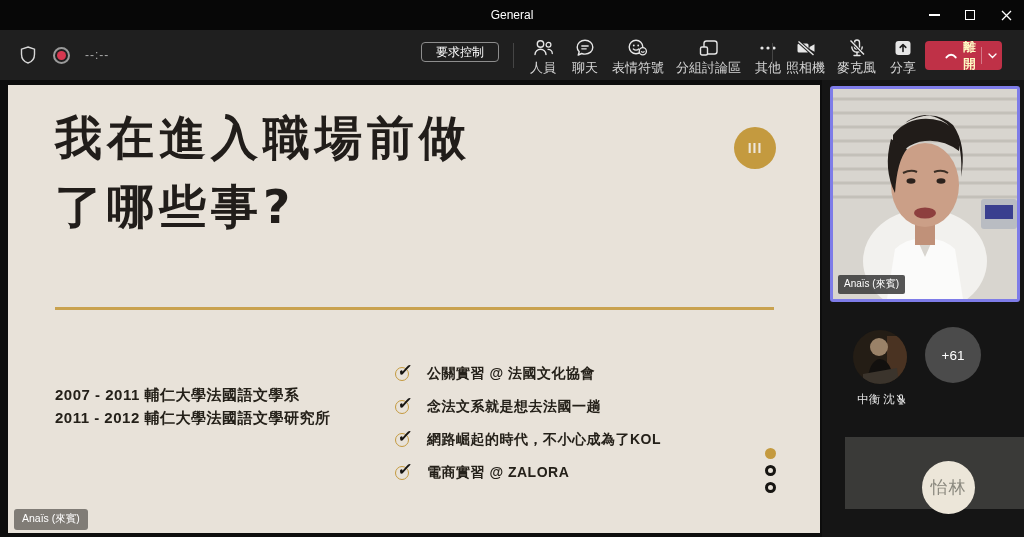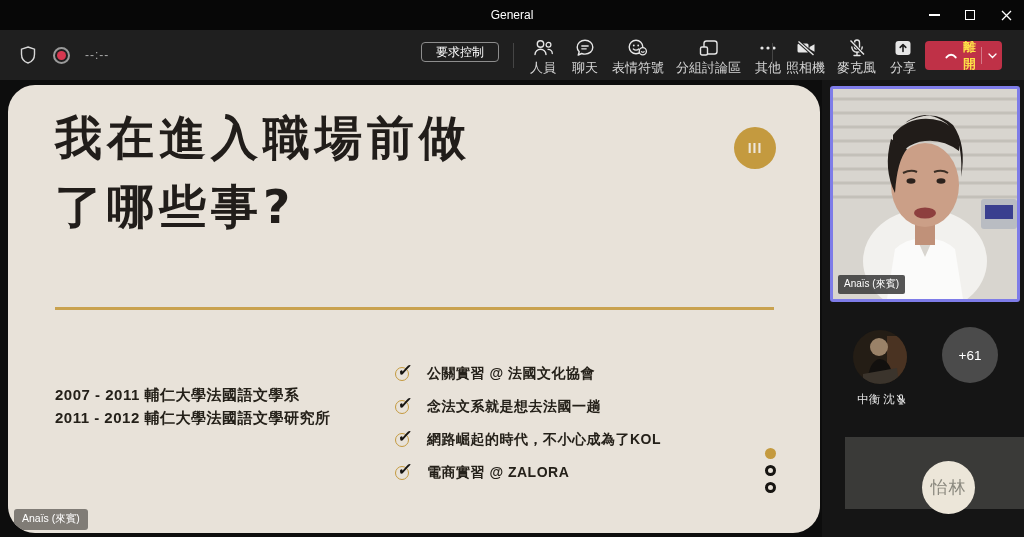--- a/index.html
+++ b/index.html
@@ -25,27 +25,27 @@
   .req-btn { position:absolute; left:421px; top:12px; height:20px; padding:0 14px; background:transparent;
              border:1px solid #8d8d8d; border-radius:4px; color:#fff; font-size:12px; display:flex; align-items:center; }
   .tb-div { position:absolute; top:13px; width:1px; height:25px; background:#454545; }
   .tb-nav { position:absolute; left:522px; top:3px; height:46px; display:flex; align-items:flex-start; }
   .tb-devices { position:absolute; left:780px; top:3px; height:46px; display:flex; align-items:flex-start; }
   .tool-item { display:flex; flex-direction:column; align-items:center; gap:1px; padding:4px 6px 0 6px; min-width:42px; cursor:default; }
   .ticon { height:21px; display:flex; align-items:center; justify-content:center; }
   .tlabel { color:#d6d6d6; font-size:13px; white-space:nowrap; }
   .leave-btn { position:absolute; left:925px; top:11px; height:29px; width:77px; background:#bf3147; border-radius:4px;
                display:flex; align-items:center; overflow:hidden; }
-  .leave-main { flex:1; display:flex; align-items:center; justify-content:center; gap:6px; color:#fde047; font-size:12.5px; font-weight:bold; height:100%;padding-left:20px; }
+  .leave-main { flex:1; display:flex; align-items:center; justify-content:center; gap:6px; color:#fef9c3; font-size:12.5px; font-weight:bold; height:100%;padding-left:20px; }
   .leave-sep { width:1px; height:17px; background:rgba(255,255,255,0.35); }
   .leave-chev { width:20px; height:100%; display:flex; align-items:center; justify-content:center; }
 
   
   .stage { position:absolute; left:0; top:80px; width:822px; height:457px; background:#0d0d0d; }
-  .slide { position:absolute; left:8px; top:5px; width:812px; height:448px; background:#e8e2d9; overflow:hidden;border-radius:27px; }
+  .slide { position:absolute; left:8px; top:5px; width:812px; height:448px; background:#e8e2d9; overflow:hidden; }
   .slide-title { position:absolute; left:47px; top:18px; color:#211d1a; font-size:47px; line-height:69px;
                  font-weight:900; letter-spacing:5px; font-family:"DejaVu Sans", sans-serif; }
   .badge { position:absolute; left:726px; top:42px; width:42px; height:42px; border-radius:50%; background:#c49a3f;
            color:#ede6da; font-size:14px; font-weight:bold; letter-spacing:1px; display:flex; align-items:center; justify-content:center; }
   .gold-line { position:absolute; left:47px; top:222px; width:719px; height:2.5px; background:#c9a24f; }
   .edu { position:absolute; left:47px; top:298px; color:#242019; font-size:15px; font-weight:bold; line-height:23px; letter-spacing:0.5px; }
   .checklist { position:absolute; left:387px; top:272px; }
   .chk-row { display:flex; align-items:center; height:33px; gap:15px; }
   .chk { position:relative; width:17px; height:17px; flex:0 0 17px; }
   .chk .ring { position:absolute; left:0; top:2px; width:14px; height:14px; border:1.6px solid #c49a3f; border-radius:50%; }
@@ -61,21 +61,21 @@
   
   .sidebar { position:absolute; left:822px; top:80px; width:202px; height:457px; background:#151515; }
   .video-tile { position:absolute; left:8px; top:6px; width:190px; height:216px; border:3px solid #7e7ce8; border-radius:3px;
                 overflow:hidden; background:#d6d3cd; }
   .video-label { position:absolute; left:5px; bottom:5px; background:rgba(55,55,55,0.85); color:#fff; font-size:10px;
                  padding:2px 6px 3px 6px; border-radius:2px; }
   .mid-tile { position:absolute; left:0; top:225px; width:202px; height:132px; }
   .avatar-photo { position:absolute; left:31px; top:25px; width:54px; height:54px; border-radius:50%; overflow:hidden; }
   .mid-label { position:absolute; left:0; top:87px; width:120px; display:flex; align-items:center; justify-content:center; 
                color:#e8e8e8; font-size:11.5px; }
-  .overflow-circle { position:absolute; left:120px; top:22px; width:56px; height:56px; border-radius:50%; background:#4b4b4b;
+  .overflow-circle { position:absolute; left:103px; top:22px; width:56px; height:56px; border-radius:50%; background:#4b4b4b;
                      color:#fff; font-size:13.5px; display:flex; align-items:center; justify-content:center; }
   .bottom-tile { position:absolute; left:0; top:357px; width:202px; height:72px; background:#3a3a38;margin-left:23px; }
   .initials-avatar { position:absolute; left:77px; top:24px; width:53px; height:53px; border-radius:50%; background:#ece6d9;
                      color:#8b897f; font-size:17px; display:flex; align-items:center; justify-content:center; letter-spacing:1px; }
   svg { display:block; }
 </style>
 </head>
 <body>
 
 <div class="app">

